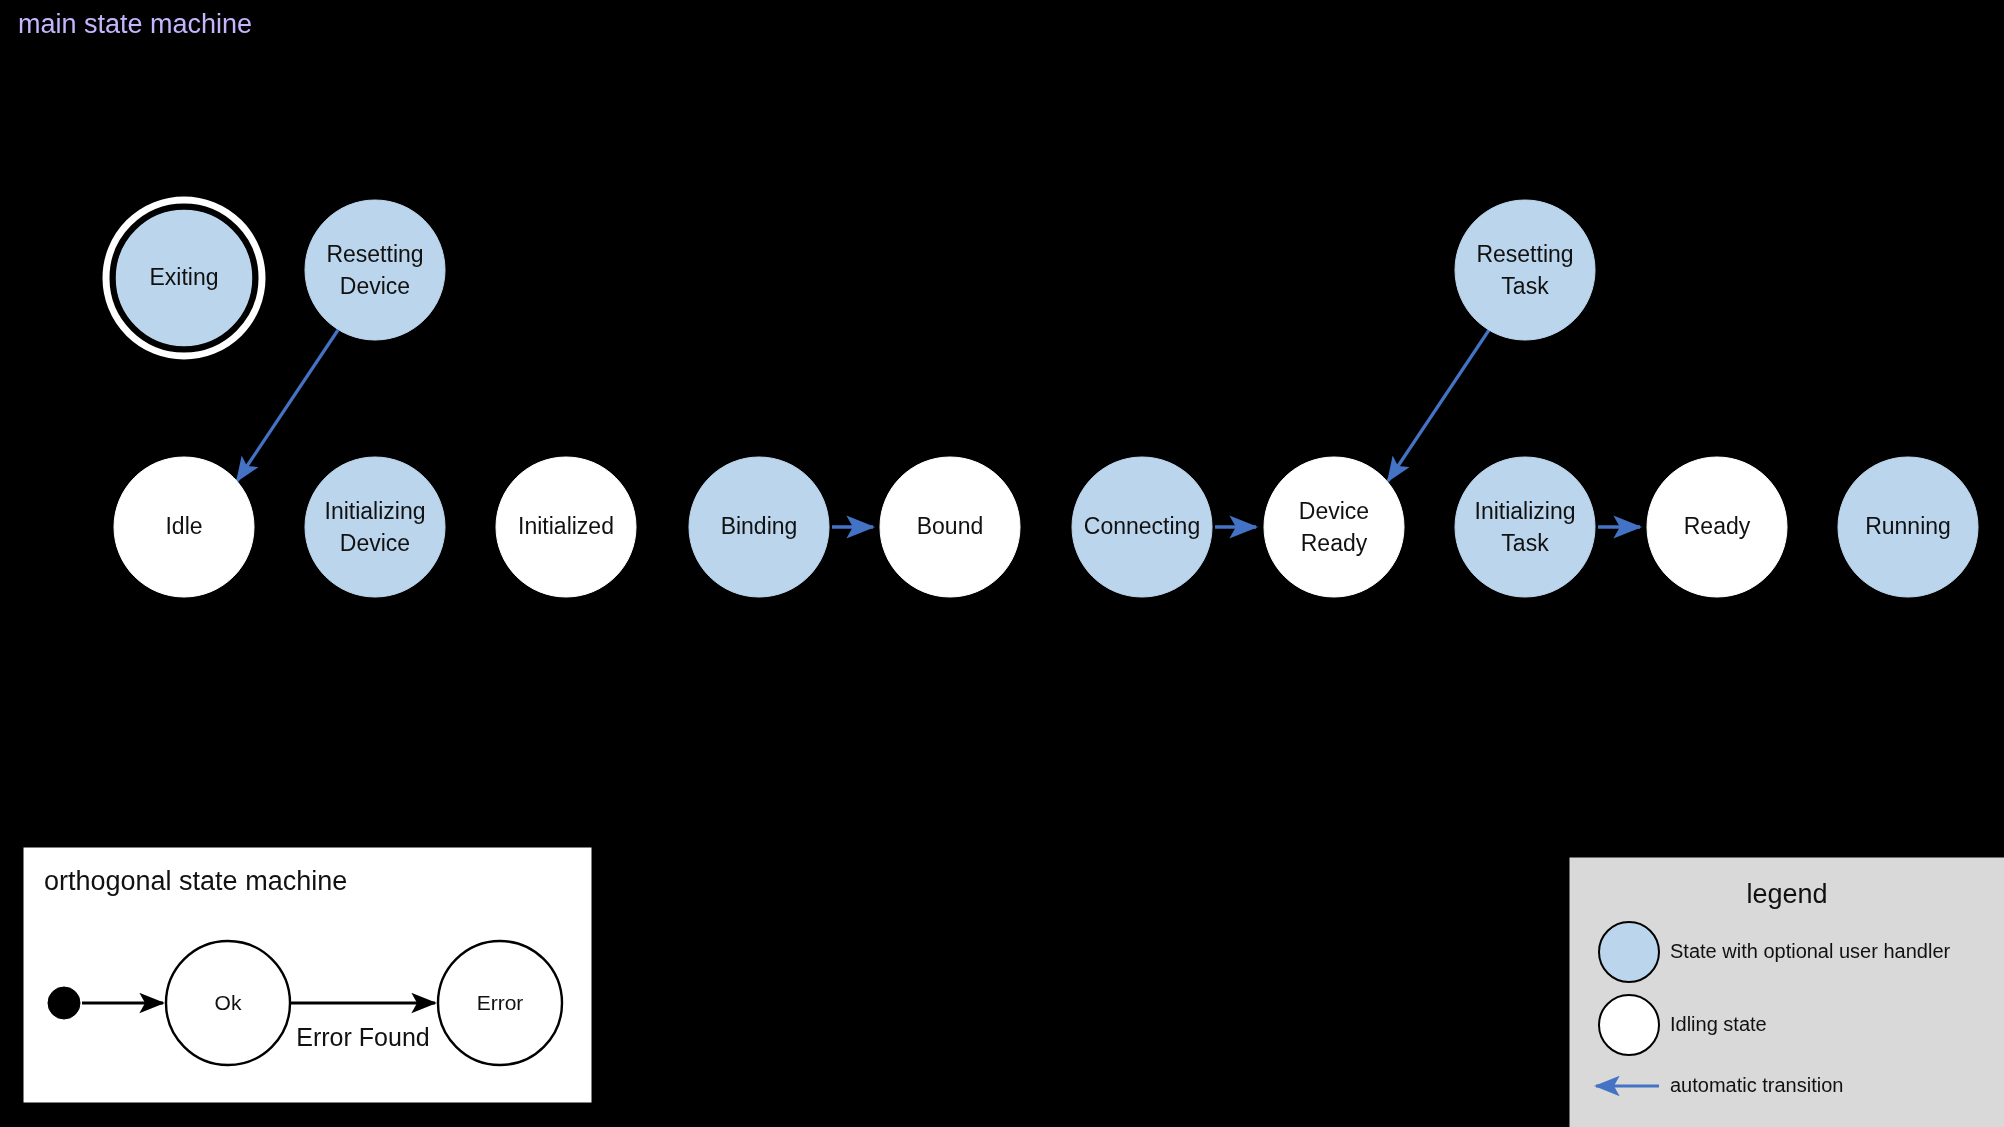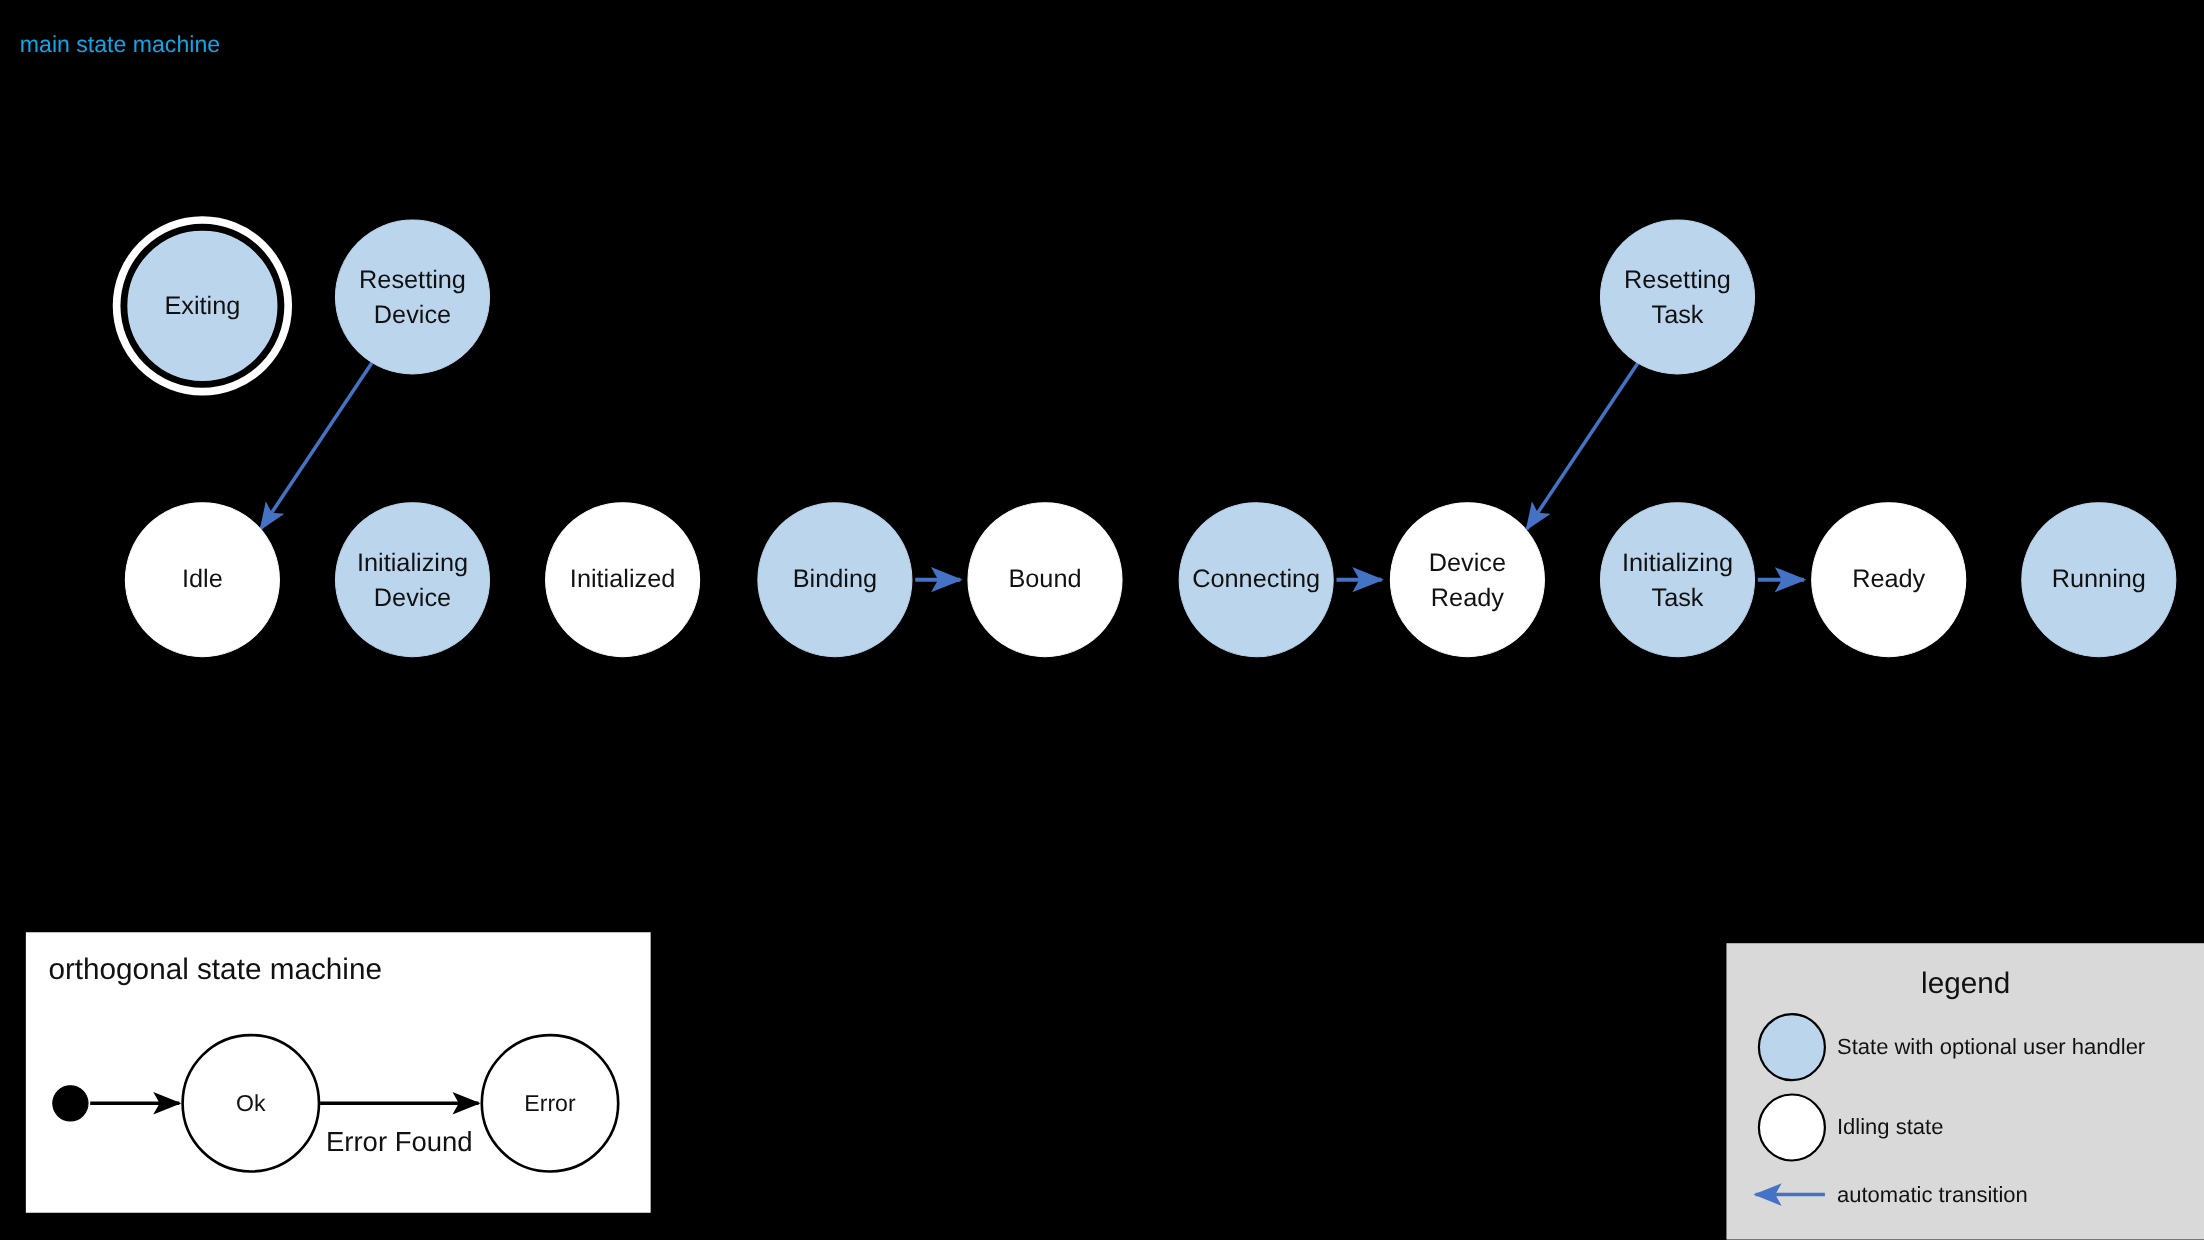--- a/index.html
+++ b/index.html
@@ -13,23 +13,23 @@
   #canvas {
     position: relative;
     width: 2004px;
     height: 1127px;
     background: #000000;
     overflow: hidden;
   }
   .diagram-title {
     position: absolute;
     left: 18px;
-    top: 28px;
-    color: #0ea5e9;
-    font-size: 21px;
+    top: 8px;
+    color: #c4b5fd;
+    font-size: 27px;
     line-height: 1.2;
     white-space: nowrap;
   }
   svg.layer {
     position: absolute;
     left: 0;
     top: 0;
     width: 2004px;
     height: 1127px;
   }

